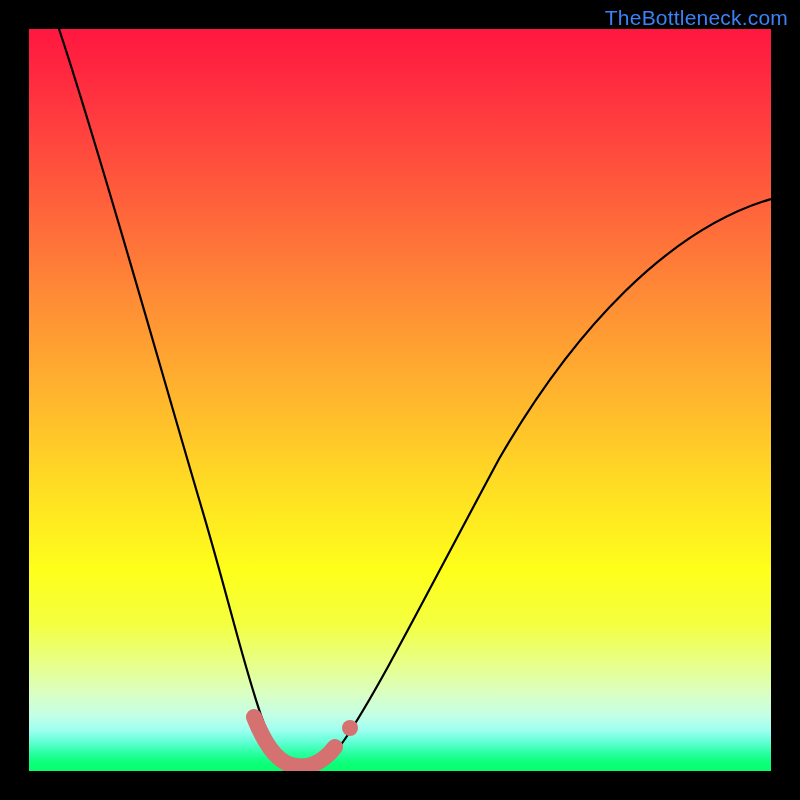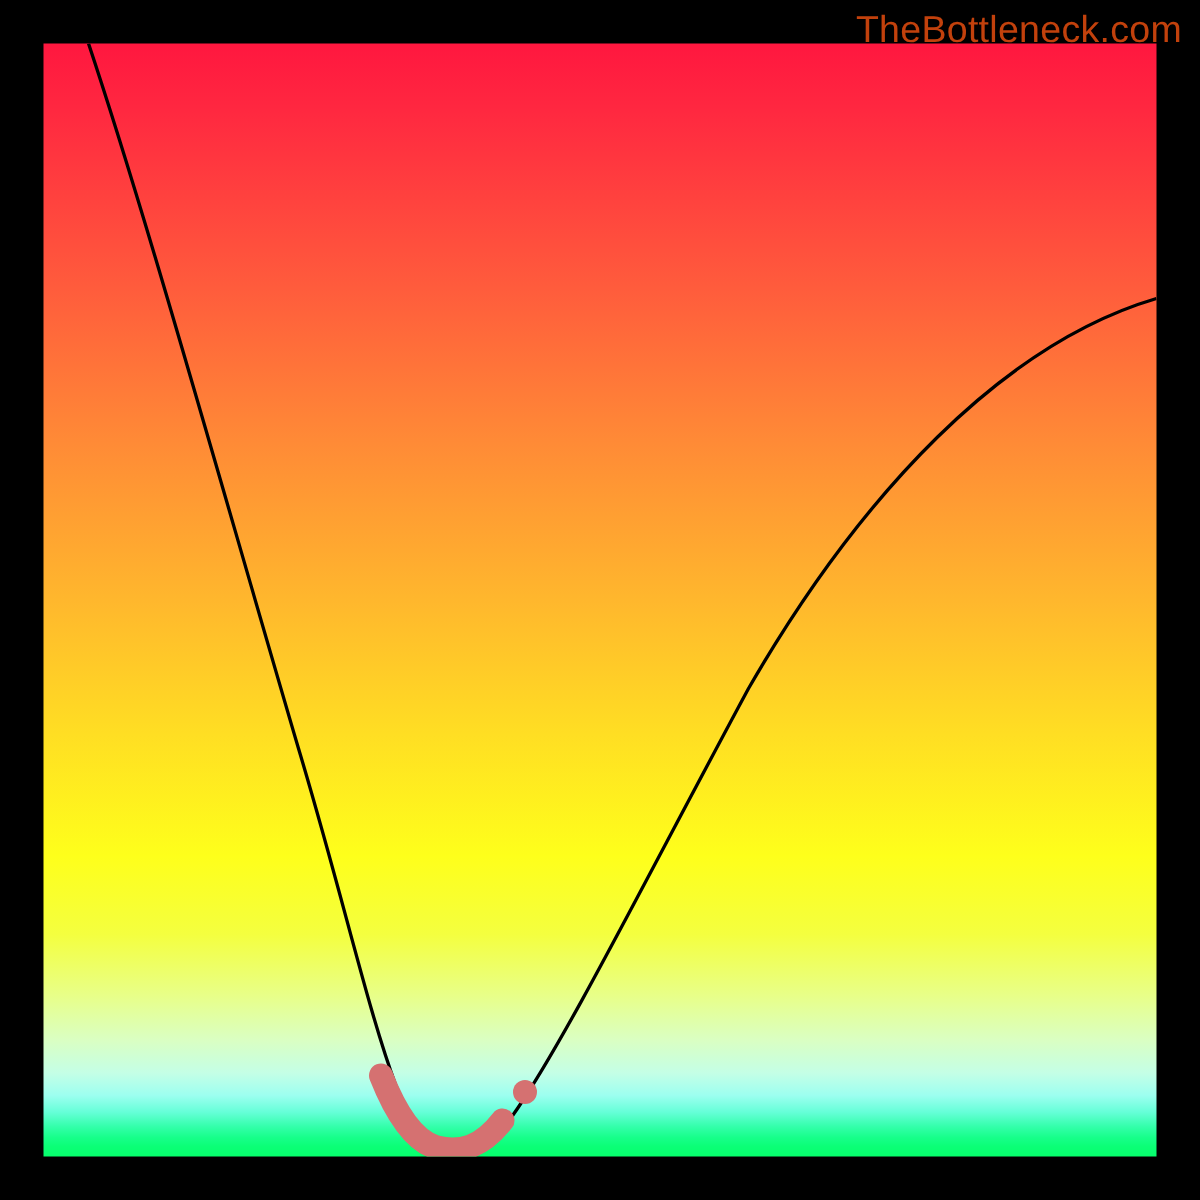--- a/index.html
+++ b/index.html
@@ -42,22 +42,22 @@
       #34ffab 97.3%,
       #17ff8a 98.3%,
       #0bff76 99.1%,
       #06ff6c 100%
     );
   }
   .watermark {
     position: absolute;
     top: 6px;
     right: 12px;
-    color: #c2410c;
-    font-size: 25px;
+    color: #3b82f6;
+    font-size: 21px;
     letter-spacing: 0.2px;
     font-weight: 400;
   }
   svg.curves {
     position: absolute;
     left: 0;
     top: 0;
     width: 742px;
     height: 742px;
   }

